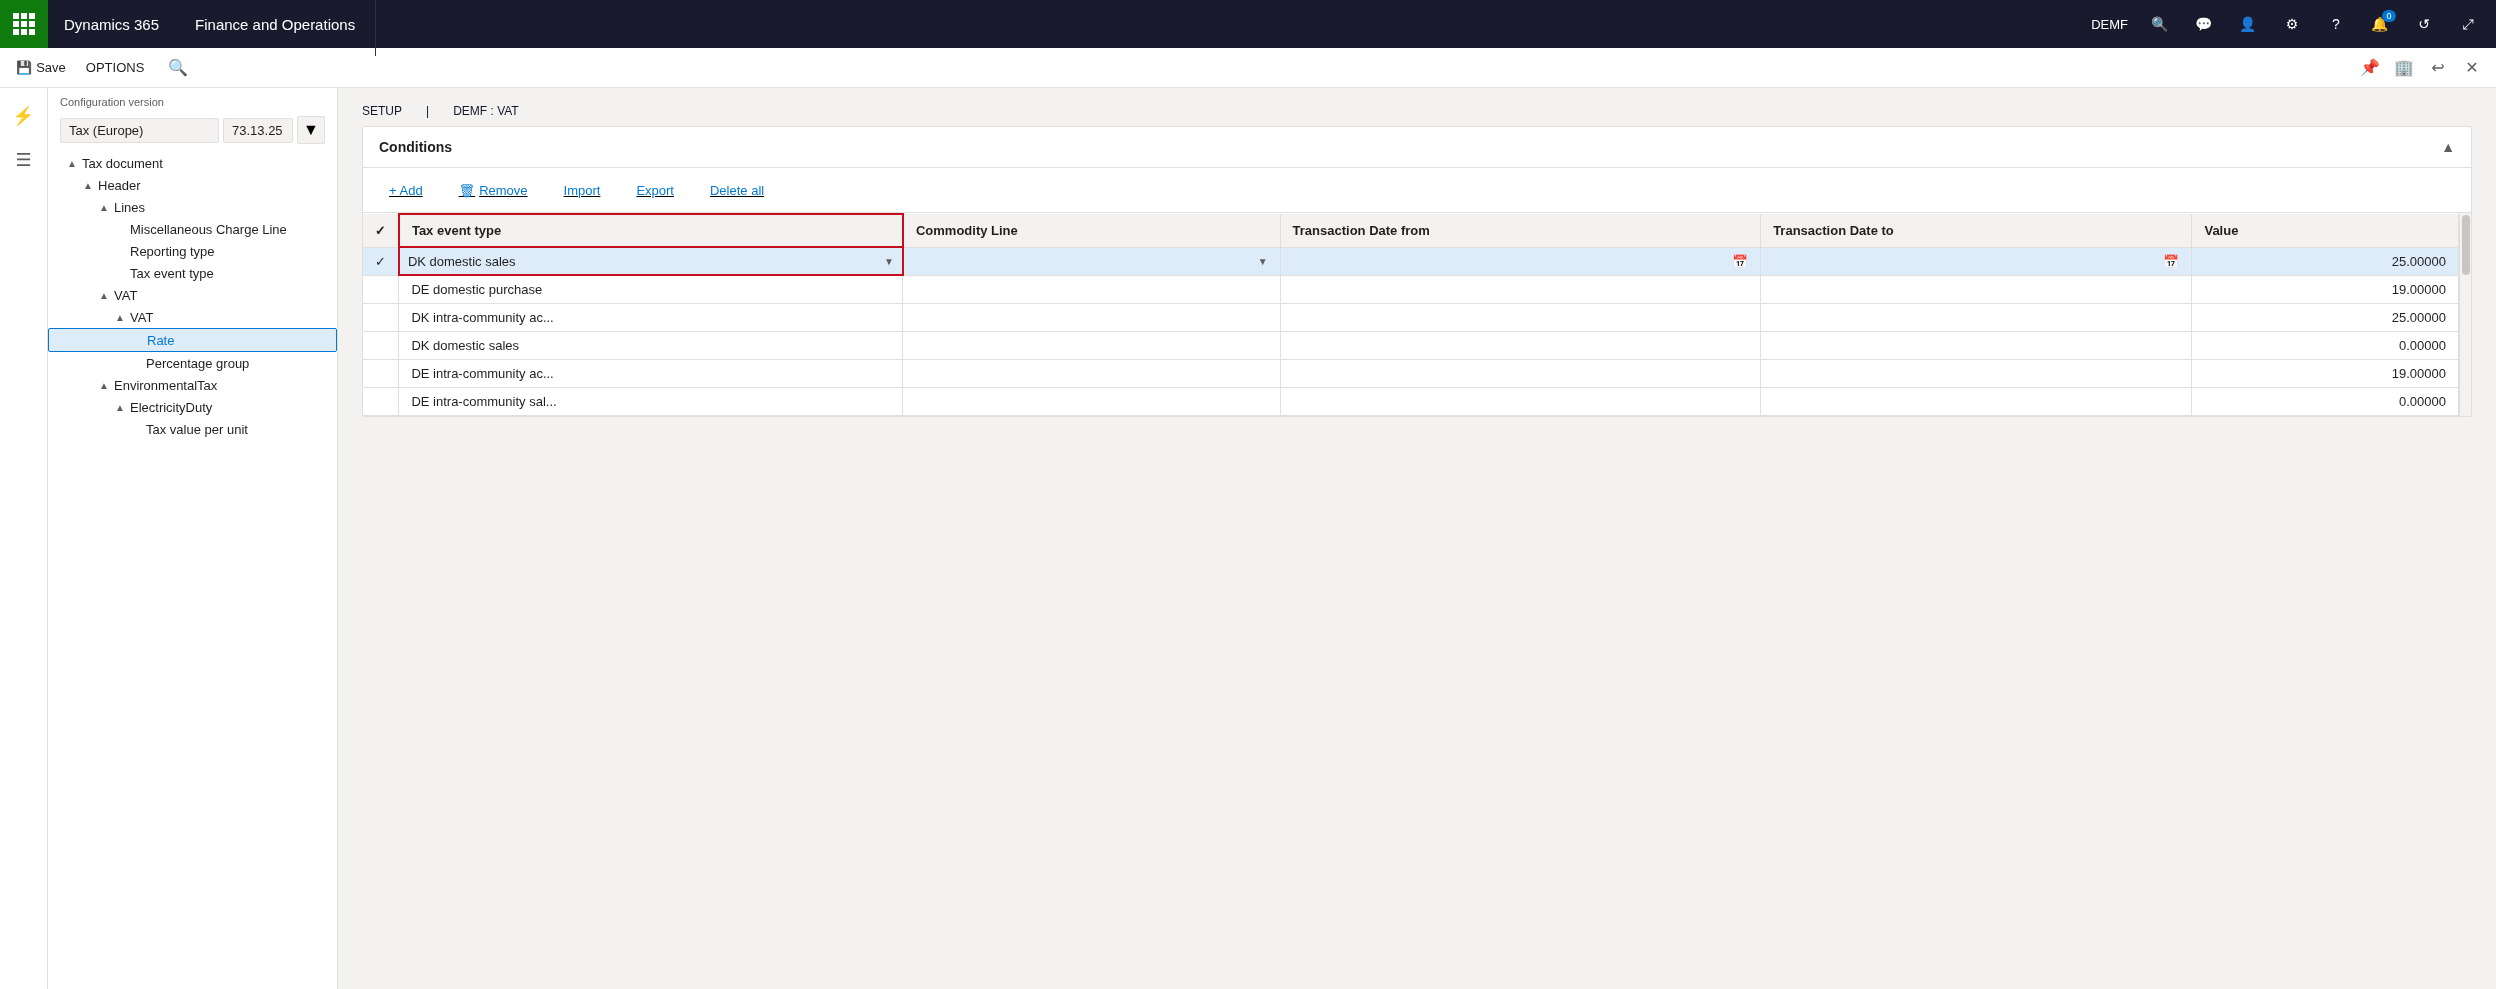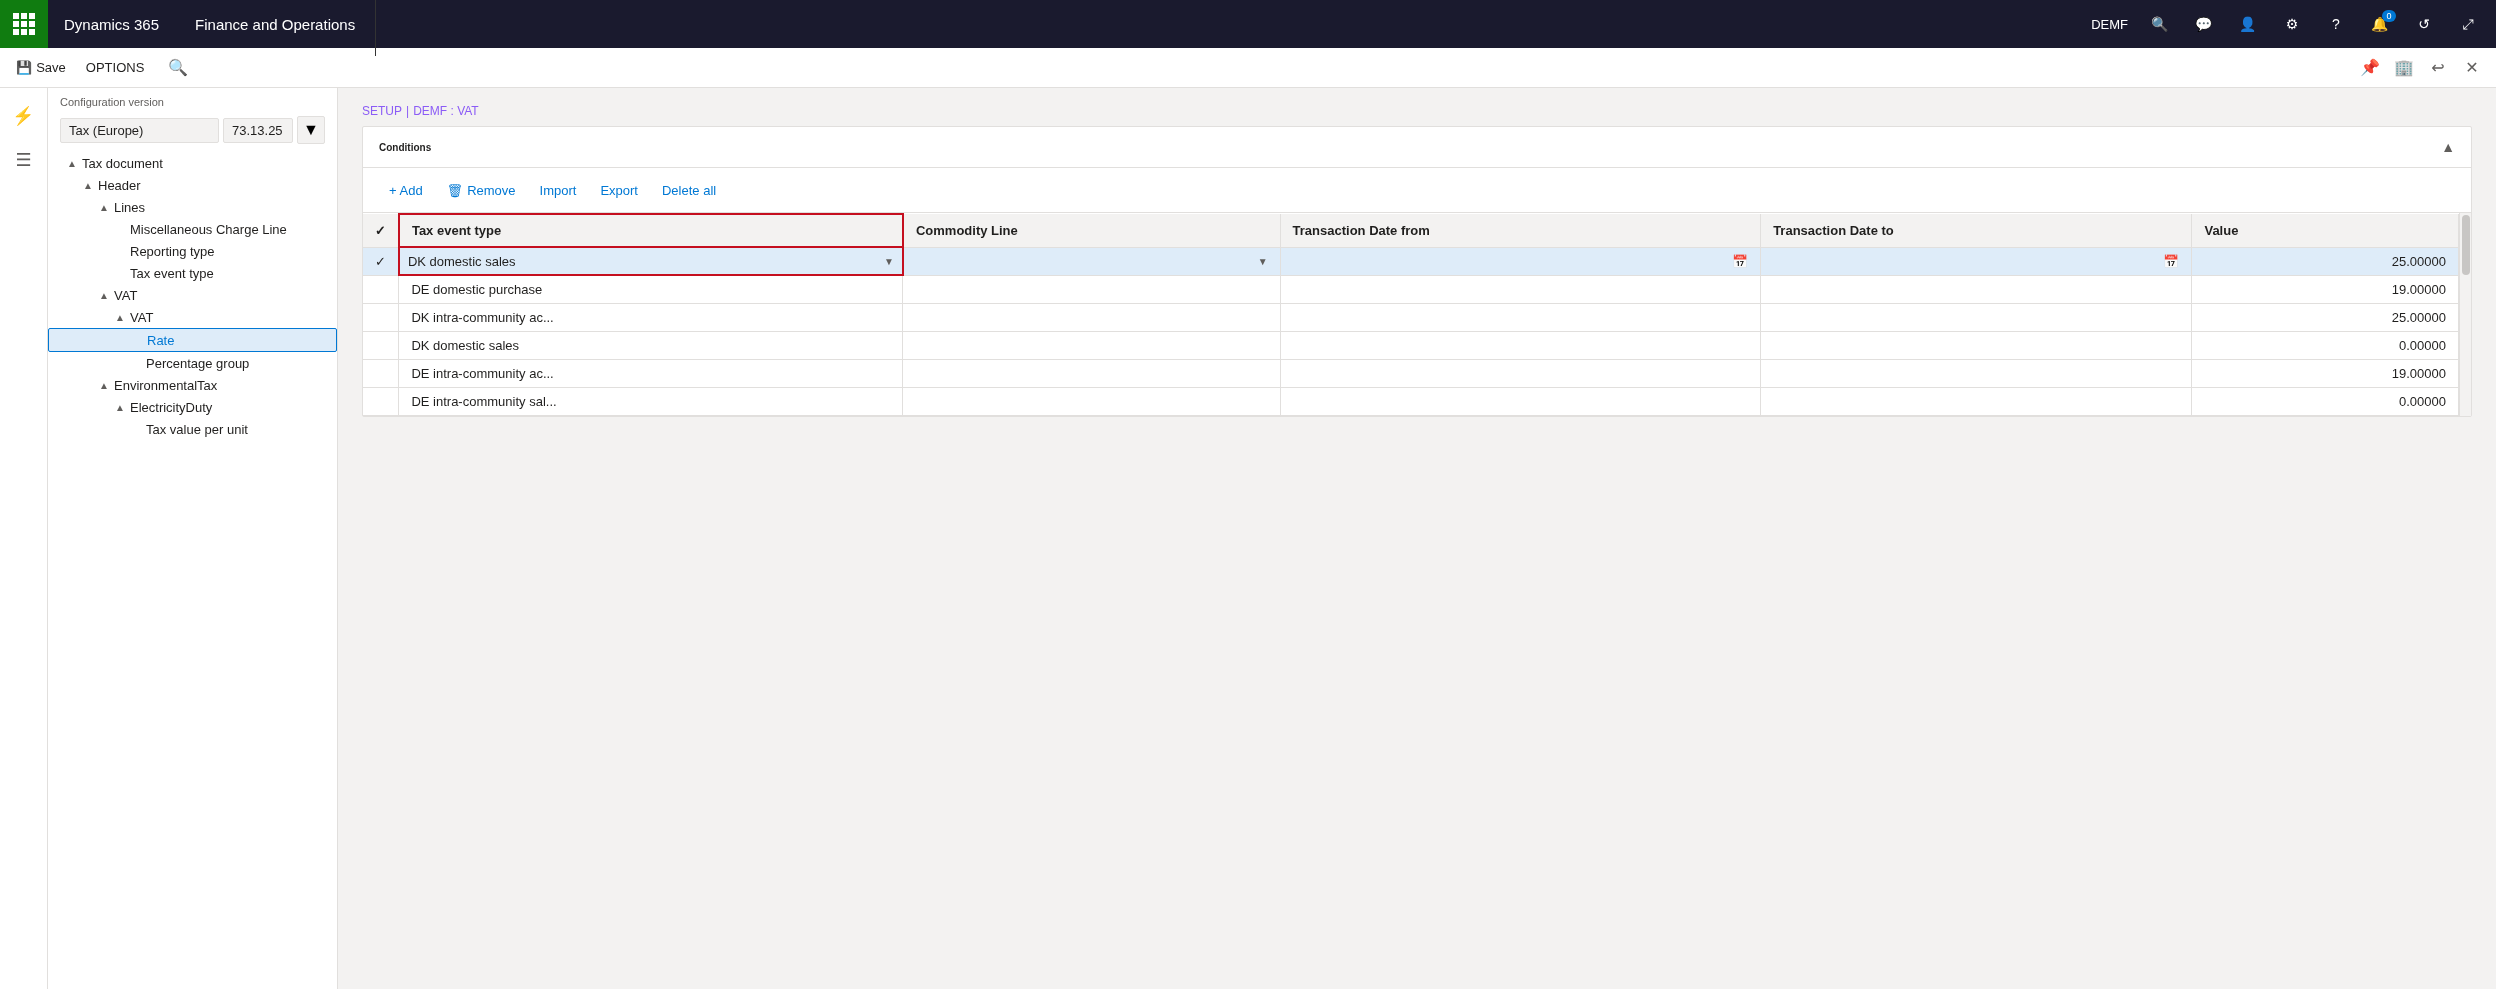--- a/index.html
+++ b/index.html
@@ -228,25 +228,25 @@
 
     
     .content-area {
       flex: 1;
       overflow-y: auto;
       background: #f3f2f1;
       padding: 16px 24px;
     }
     .breadcrumb {
       font-size: 12px;
-      color: #8b5cf6;
+      color: #0f172a;
       margin-bottom: 8px;
       display: flex;
       align-items: center;
-      gap: 4px;
+      gap: 24px;
     }
     .page-title {
       font-size: 18px;
       font-weight: 600;
       color: #201f1e;
       margin-bottom: 16px;
       border-bottom: 2px solid #0078d4;
       display: inline-block;
       padding-bottom: 4px;
     }
@@ -258,37 +258,38 @@
       border-radius: 2px;
     }
     .conditions-header {
       display: flex;
       align-items: center;
       justify-content: space-between;
       padding: 12px 16px;
       border-bottom: 1px solid #e1dfdd;
     }
     .conditions-title {
-      font-size: 10px;
+      font-size: 14px;
       font-weight: 600;
       color: #201f1e;
     }
     .conditions-collapse {
       cursor: pointer;
       color: #605e5c;
       font-size: 14px;
     }
 
     
     .action-bar {
       display: flex;
       align-items: flex-end;
-      gap: 4px;
+      gap: 16px;
       padding: 8px 16px;
       border-bottom: 1px solid #e1dfdd;
+      text-decoration: underline;
     }
     .action-btn {
       display: flex;
       align-items: center;
       gap: 4px;
       padding: 4px 10px;
       height: 28px;
       font-size: 13px;
       color: #0078d4;
       cursor: pointer;

